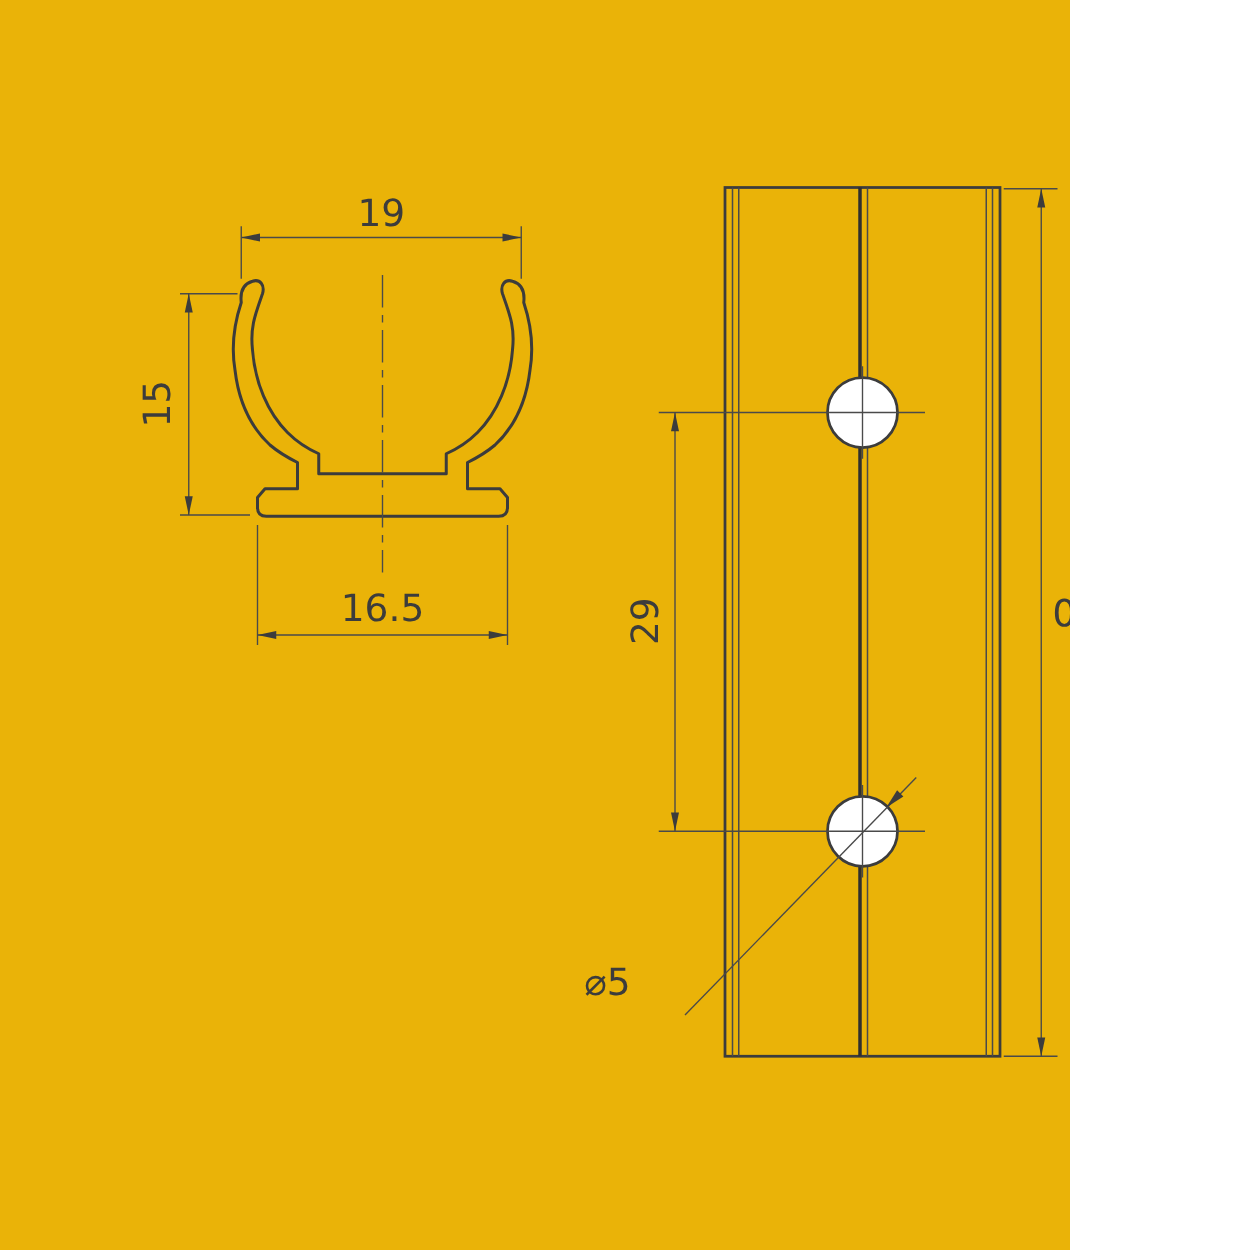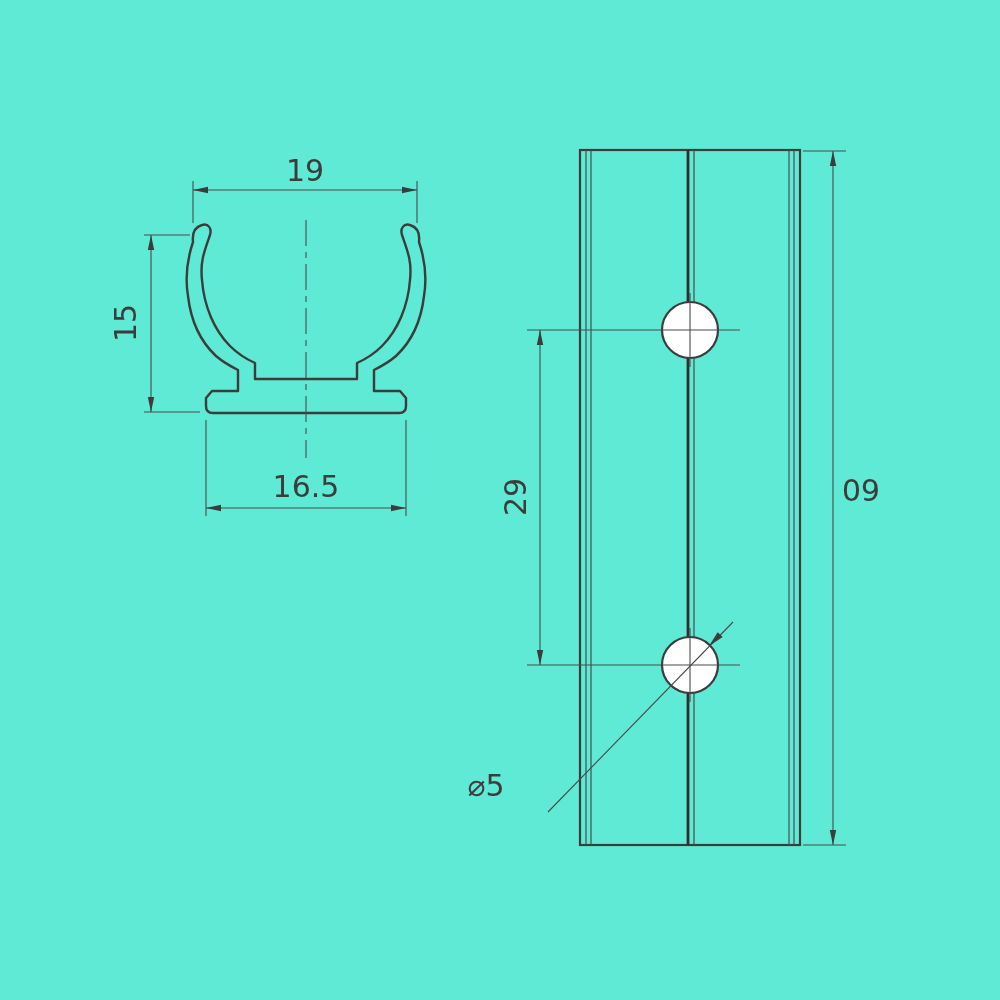--- a/index.html
+++ b/index.html
@@ -5,23 +5,23 @@
   html, body {
     margin: 0;
     padding: 0;
     width: 1000px;
     height: 1000px;
     background: #ffffff;
     font-family: "DejaVu Sans", "Liberation Sans", sans-serif;
   }
   #stage {
     position: relative;
-    width: 1000px;
+    width: 856px;
     height: 1000px;
-    background: #5eead4;
+    background: #eab308;
     overflow: hidden;
   }
   svg { display: block; }
   .outline {
     fill: none;
     stroke: #3c3c3c;
     stroke-width: 2.4;
     stroke-linejoin: round;
     stroke-linecap: round;
   }

